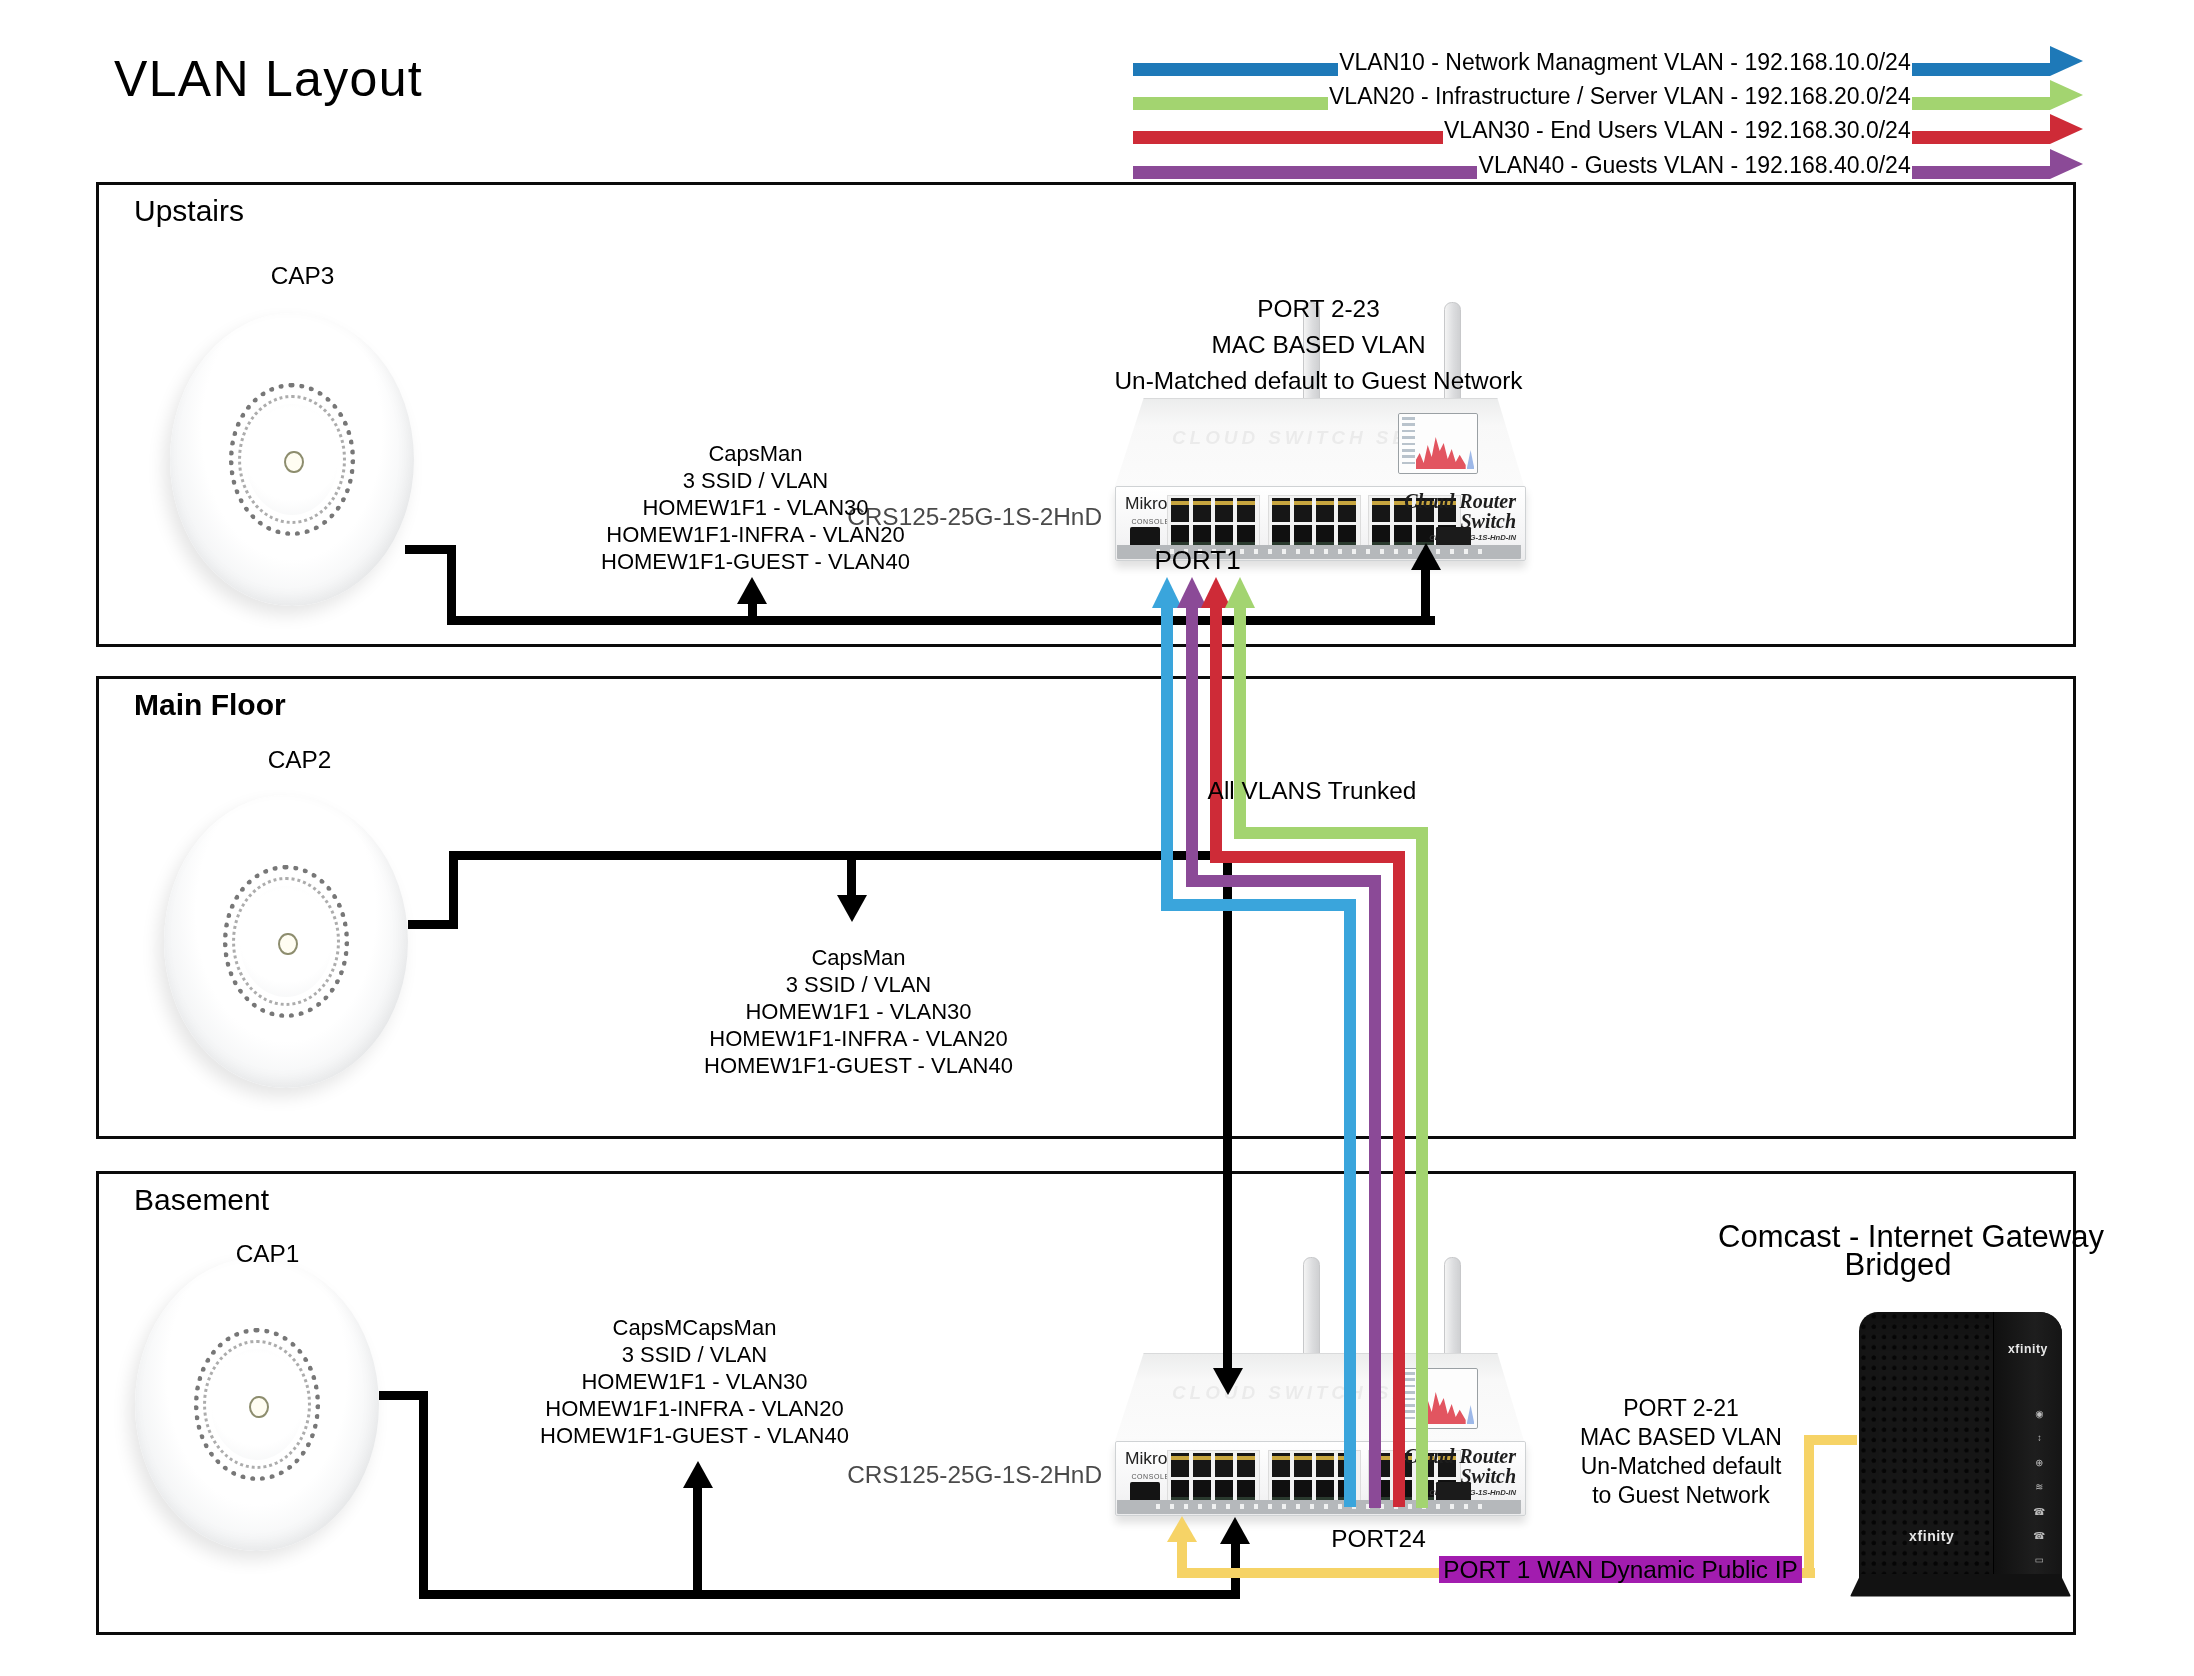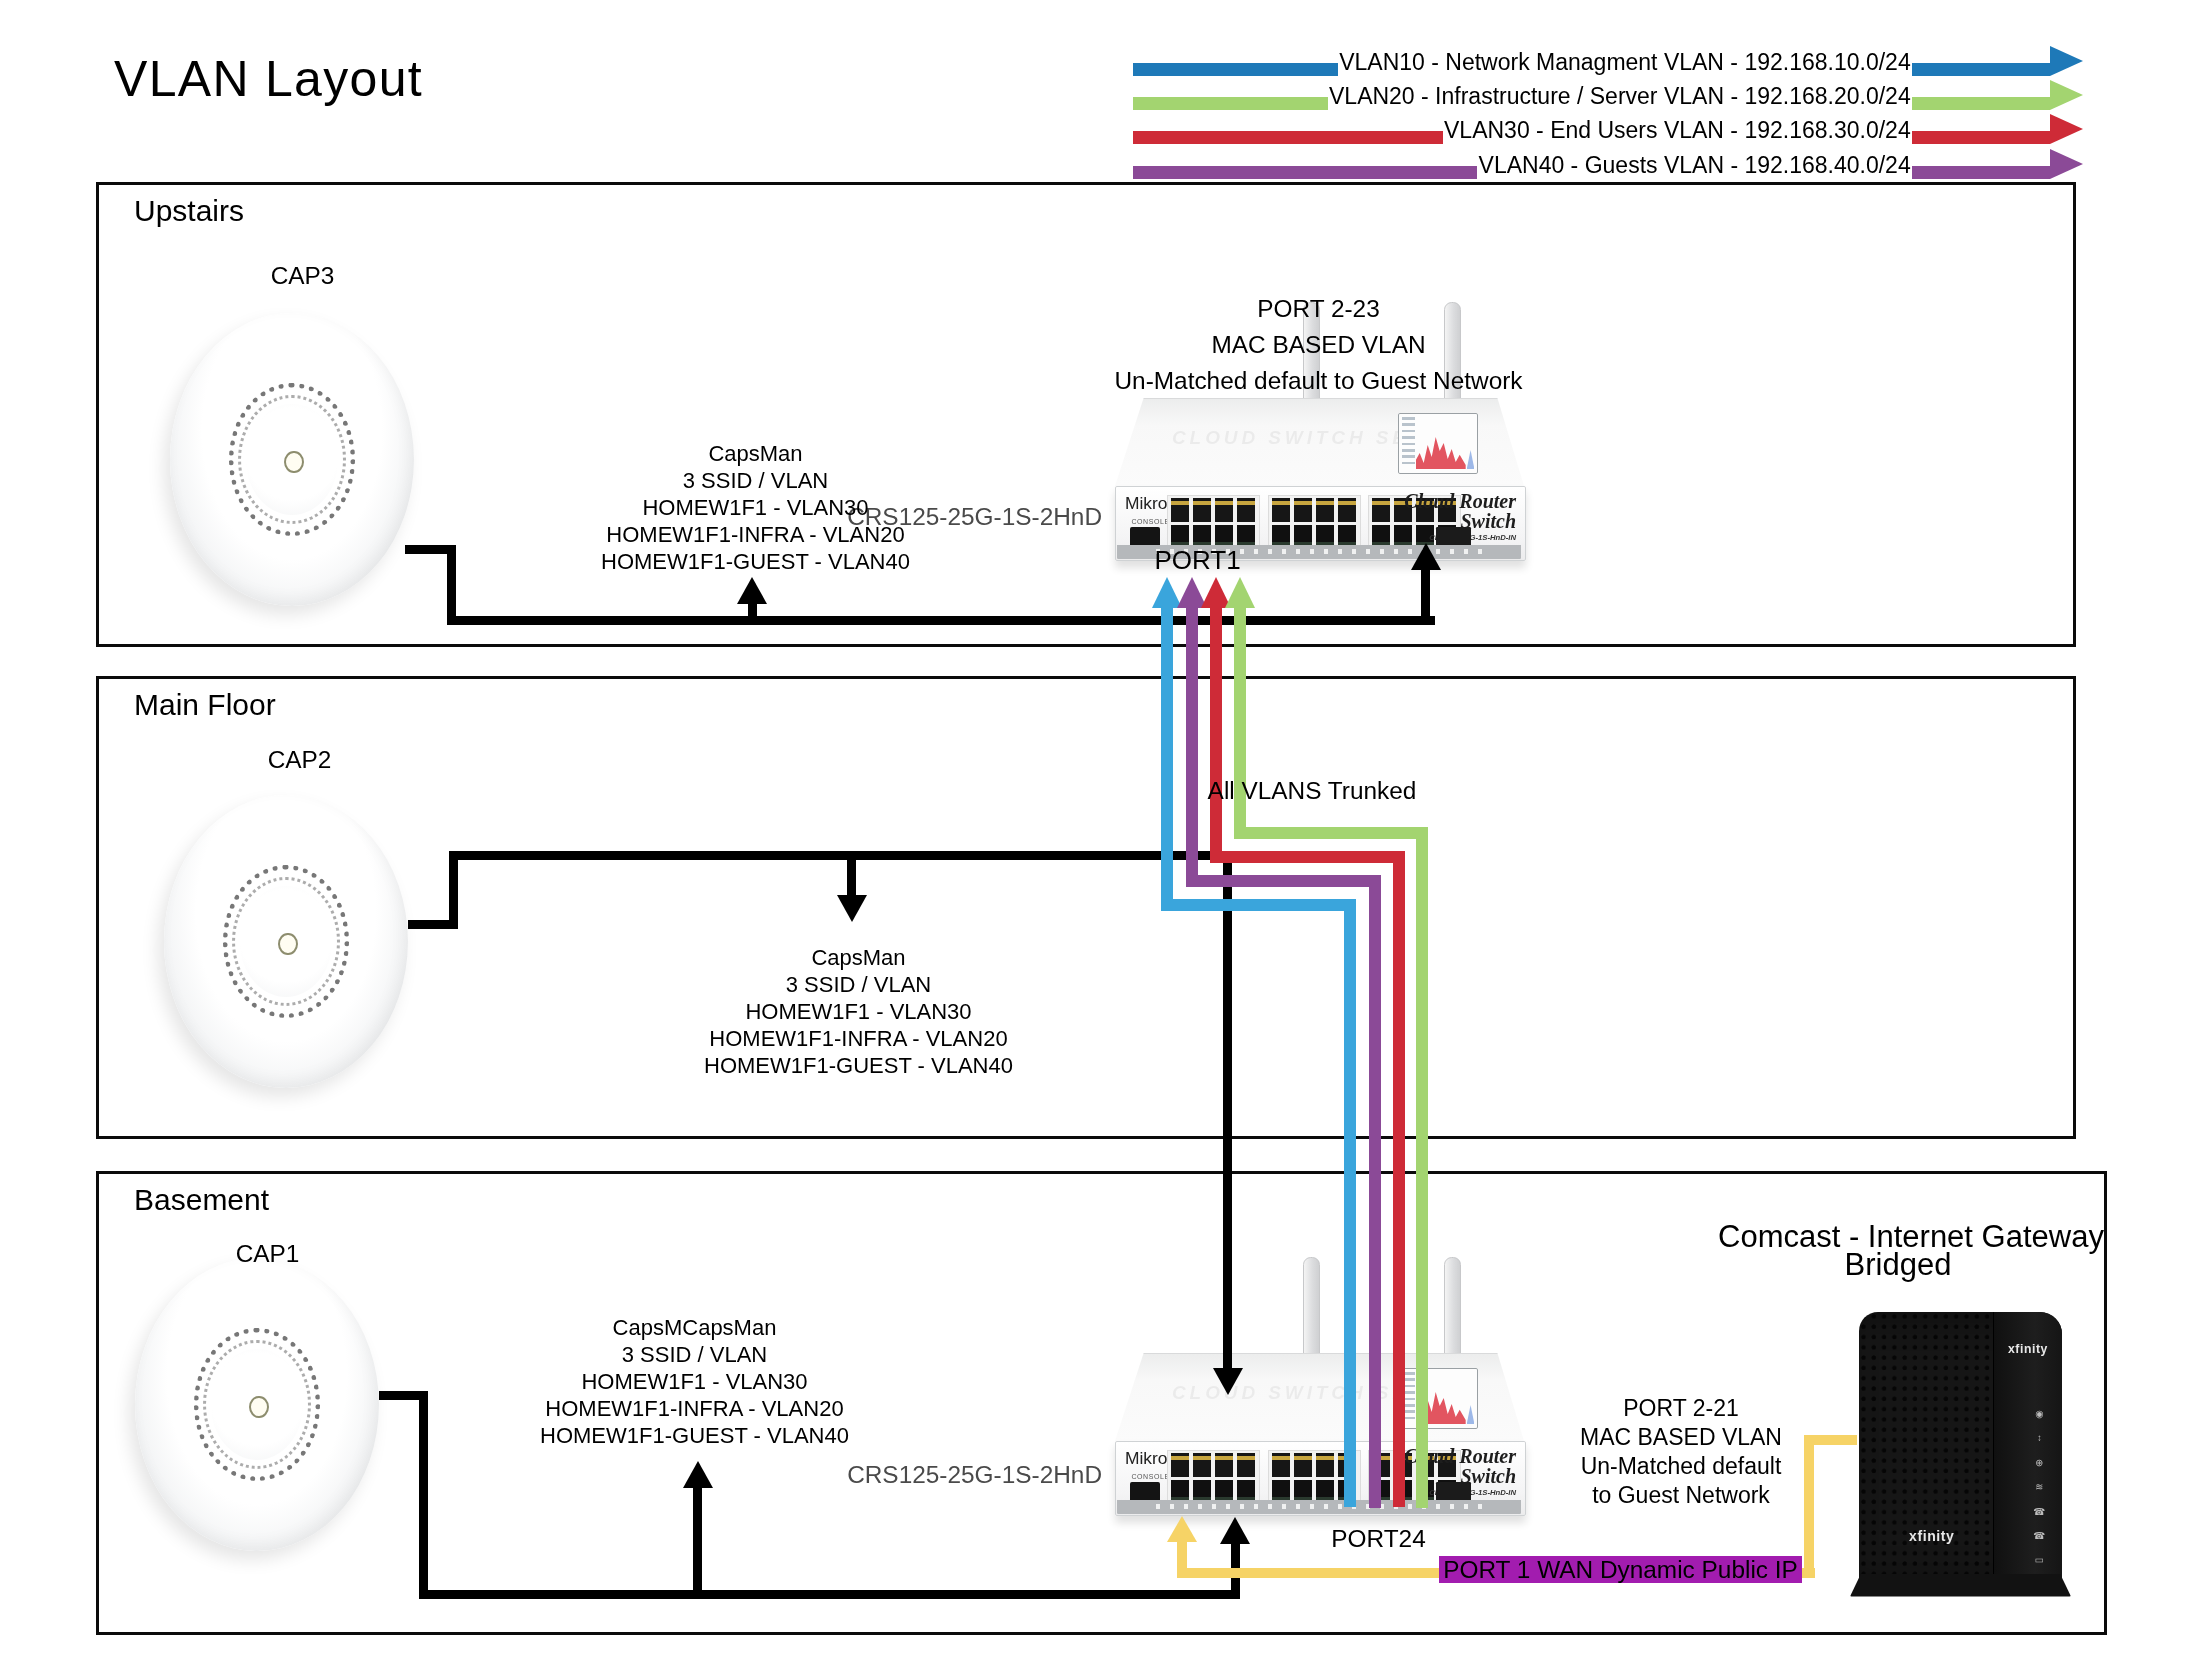--- a/index.html
+++ b/index.html
@@ -150,24 +150,24 @@
   <div class="abs legend-row" style="top:149px;">
     <span class="bar c-vlan40"></span>
     <span class="lg-label">VLAN40 - Guests VLAN - 192.168.40.0/24</span>
     <span class="bar right c-vlan40"></span>
     <span class="head h-vlan40"></span>
   </div>
 
   <div class="abs floor-box" style="top:182px;height:459px;">
     <div class="floor-label">Upstairs</div>
   </div>
-  <div class="abs floor-box" style="top:676px;height:457px;">
+  <div class="abs floor-box" style="top:676px;height:457px;font-weight:bold;">
     <div class="floor-label">Main Floor</div>
   </div>
-  <div class="abs floor-box" style="top:1171px;height:458px;padding-left:31px;">
+  <div class="abs floor-box" style="top:1171px;height:458px;">
     <div class="floor-label">Basement</div>
   </div>
 
   <div class="abs ap-label" style="left:238px;top:262px;width:129px;">CAP3</div>
   <div class="abs ap" style="left:170px;top:313px;width:244px;height:293px;">
     <div class="ring"></div>
     <div class="ring2"></div>
     <div class="disk"></div>
     <div class="btn"></div>
   </div>

